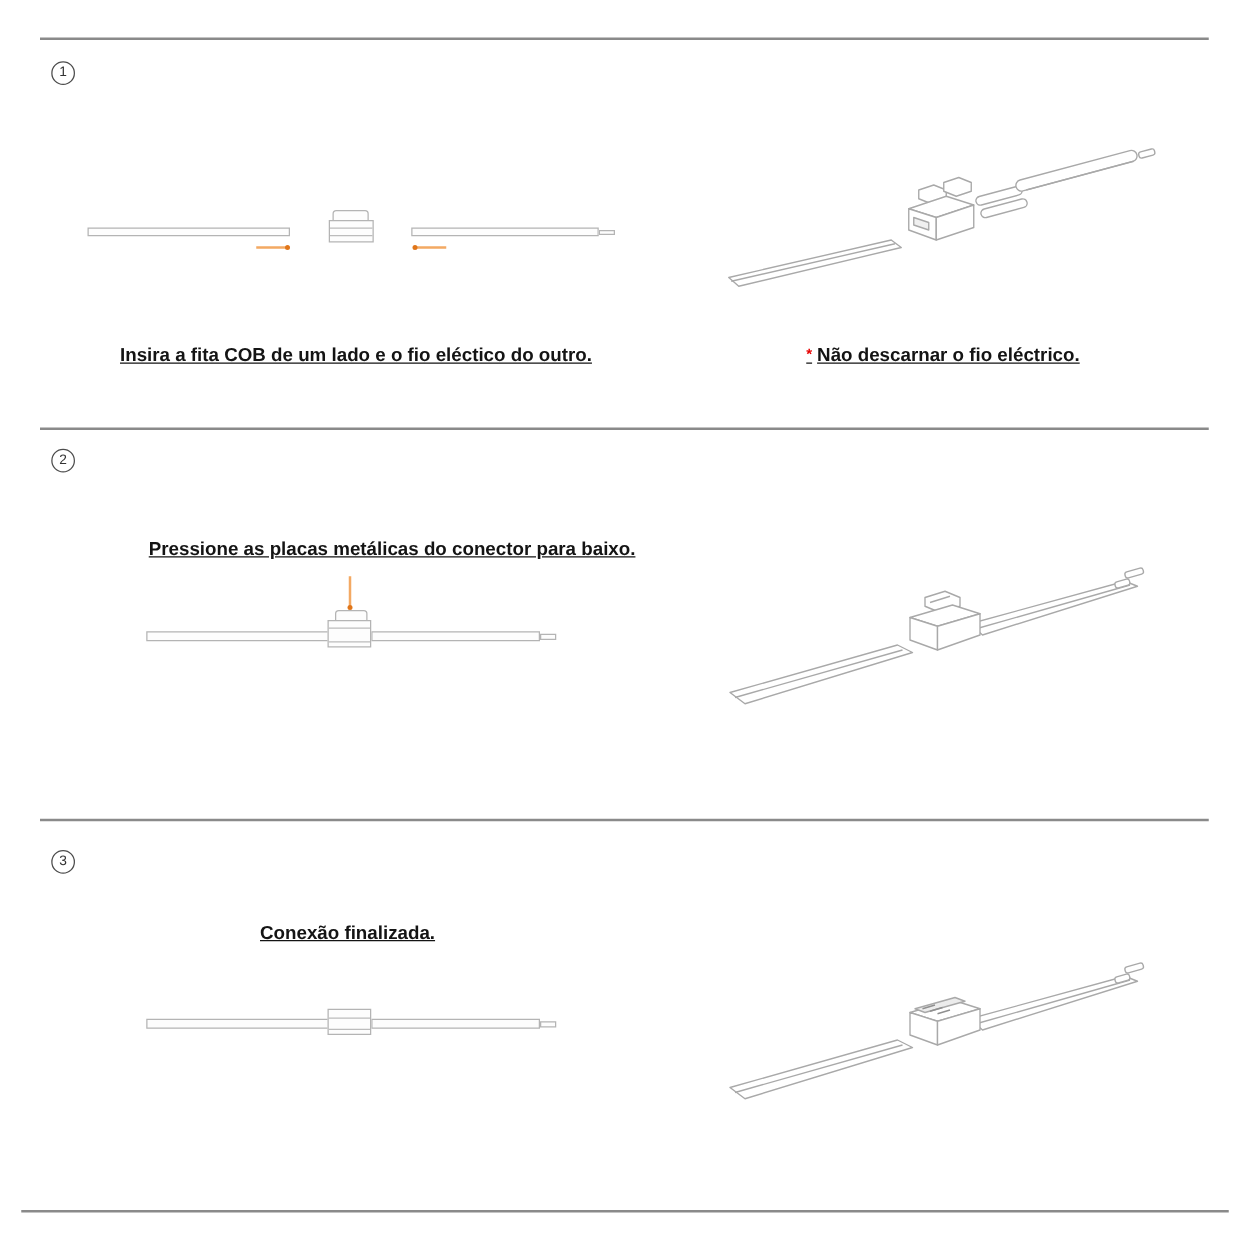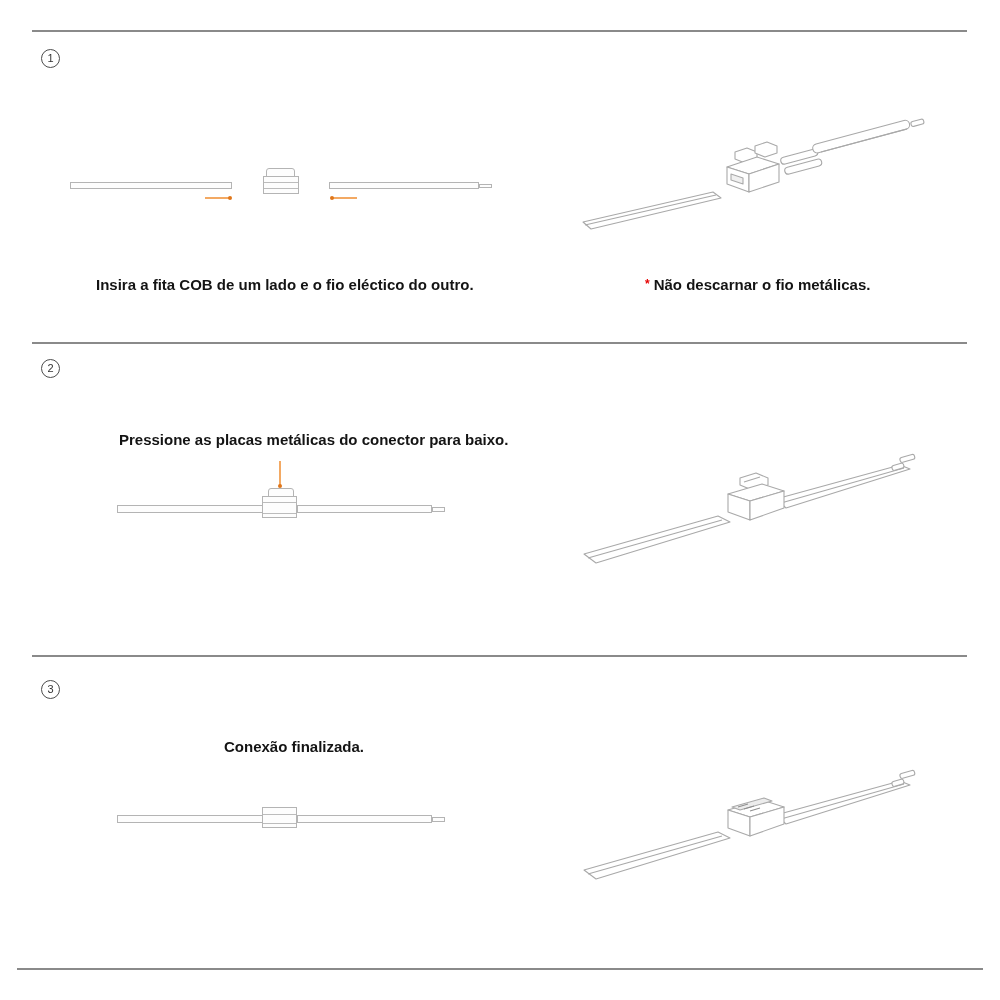--- a/index.html
+++ b/index.html
@@ -7,25 +7,25 @@
         font-family:"Liberation Sans",sans-serif;overflow:hidden;}
   .divider{position:absolute;height:2px;background:#8a8a8a;}
   .d1{top:30px;left:32px;right:33px;}
   .d2{top:342px;left:32px;right:33px;}
   .d3{top:655px;left:32px;right:33px;}
   .d4{top:968px;left:17px;right:17px;}
   .badge{position:absolute;left:41px;width:17px;height:17px;border:1.4px solid #4c4c4c;
          border-radius:50%;display:flex;align-items:center;justify-content:center;
          font-size:11px;line-height:1;color:#333;background:#fff;}
   .b1{top:49px;}.b2{top:359px;}.b3{top:680px;}
-  .caption{position:absolute;font-size:15px;font-weight:700;color:#141414;white-space:nowrap;}
+  .caption{position:absolute;font-size:15px;font-weight:700;color:#141414;white-space:nowrap;text-decoration:underline;}
   .c1{left:96px;top:276px;}
   .n1{left:645px;top:276px;}
   .c2{left:96px;top:431px;margin-left:23px;}
-  .c3{left:208px;top:738px;margin-left:16px;}
+  .c3{left:208px;top:738px;}
   .star{color:#e60000;font-size:12px;vertical-align:2px;margin-right:4px;font-weight:700;}
   
   .sv{position:absolute;box-sizing:border-box;border:1px solid #b4b4b4;background:#fdfdfd;}
   .hl{position:absolute;left:0;right:0;height:1px;background:#bcbcbc;}
   .tab{border-radius:3px 3px 0 0;}
   .aline{position:absolute;background:#f3a963;}
   .adot{position:absolute;width:4px;height:4px;border-radius:50%;background:#e0761a;}
   svg.art{position:absolute;}
   .a1{left:575px;top:112px;}
   .a2{left:570px;top:442px;}
@@ -74,21 +74,21 @@
       <g stroke="#a9a9a9" fill="#ffffff" stroke-width="1.1" stroke-linejoin="round">
         <rect x="206" y="46" width="38" height="7" rx="3.5" transform="rotate(-15 206 50)"></rect>
         <rect x="210" y="56" width="38" height="7" rx="3.5" transform="rotate(-15 210 60)"></rect>
         <rect x="238" y="33" width="100" height="9" rx="4.5" transform="rotate(-15 238 38)"></rect>
         <rect x="336" y="10" width="13" height="5" rx="2" transform="rotate(-15 336 12)"></rect>
         <path d="M246,40 L332,17" fill="none"></path>
       </g>
     </svg>
 
     <div class="caption c1">Insira a fita COB de um lado e o fio eléctico do outro.</div>
-    <div class="caption n1"><span class="star">*</span><span>Não descarnar o fio metálicas.</span></div>
+    <div class="caption n1"><span class="star">*</span><span>Não descarnar o fio eléctrico.</span></div>
   </section>
 
   <div class="divider d2"></div>
 
   <section>
     <span class="badge b2">
         <span>2</span>
       </span>
 
     <div class="caption c2">Pressione as placas metálicas do conector para baixo.</div>

